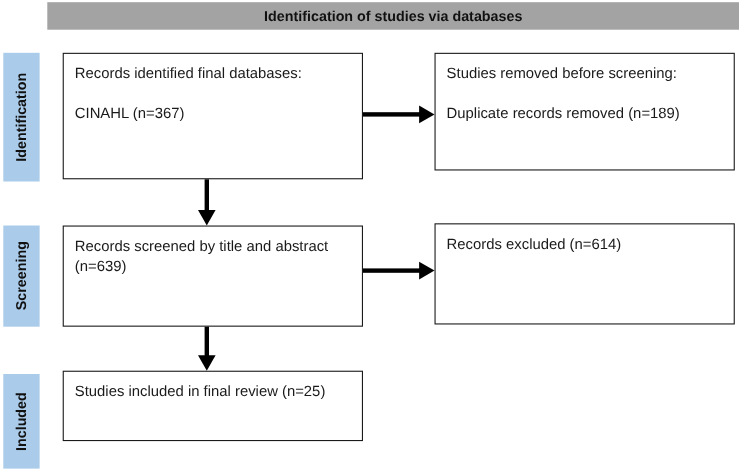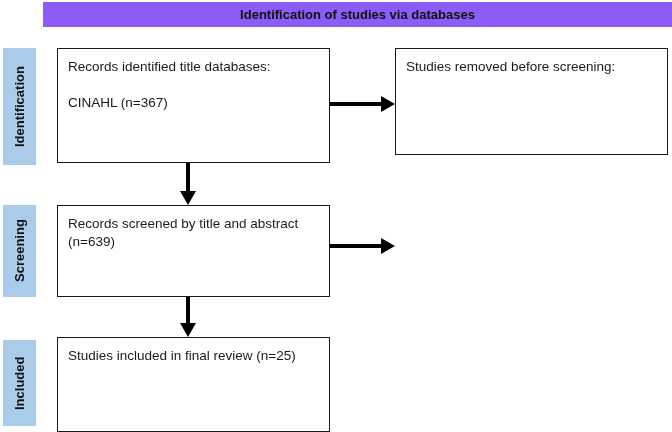--- a/index.html
+++ b/index.html
@@ -41,21 +41,21 @@
     padding: 9px 10px;
     font-size: 13.5px; color: #1a1a1a;
     line-height: 18px;
   }
   .box-line { min-height: 18px; }
 
   .box-identified { left: 57px;  top: 48px;  width: 273px; height: 115px; }
   .box-removed    { left: 395px; top: 48px;  width: 273px; height: 107px; }
   .box-screened   { left: 57px;  top: 205px; width: 273px; height: 92px; }
   .box-excluded   { left: 395px; top: 203px; width: 273px; height: 92px; }
-  .box-included   { left: 57px;  top: 337px; width: 273px; height: 95px; }
+  .box-included   { left: 57px;  top: 337px; width: 273px; height: 64px; }
 
   .arrow-line { position: absolute; background: #000000; }
   .arrow-head { position: absolute; width: 0; height: 0; }
 
   .h-line1 { left: 330px; top: 102px; width: 52px; height: 4px; }
   .h-head1 { left: 381px; top: 96px;
              border-top: 8px solid transparent; border-bottom: 8px solid transparent;
              border-left: 14px solid #000000; }
 
   .h-line2 { left: 330px; top: 244px; width: 52px; height: 4px; }
@@ -71,43 +71,47 @@
   .v-line2 { left: 186px; top: 297px; width: 4px; height: 27px; }
   .v-head2 { left: 180px; top: 323px;
              border-left: 8px solid transparent; border-right: 8px solid transparent;
              border-top: 14px solid #000000; }
 </style>
 </head>
 <body>
 
 <div class="canvas">
 
-  <div class="banner" style="background-color: #8b5cf6;">
+  <div class="banner" style="background-color: #a3a3a3;">
     <span>Identification of studies via databases</span>
   </div>
 
   <div class="stage-label stage-identification" style="background-color: rgb(170, 203, 233);">Identification</div>
   <div class="stage-label stage-screening" style="background-color: rgb(170, 203, 233);">Screening</div>
   <div class="stage-label stage-included" style="background-color: rgb(170, 203, 233);">Included</div>
 
   <div class="flow-box box-identified">
-    <div class="box-line">Records identified title databases:</div>
+    <div class="box-line">Records identified final databases:</div>
     <div class="box-line"></div>
     <div class="box-line">CINAHL (n=367)</div>
   </div>
 
   <div class="flow-box box-removed">
     <div class="box-line">Studies removed before screening:</div>
     <div class="box-line"></div>
+    <div class="box-line">Duplicate records removed (n=189)</div>
   </div>
 
   <div class="flow-box box-screened">
     <div class="box-line">Records screened by title and abstract (n=639)</div>
   </div>
 
+  <div class="flow-box box-excluded">
+    <div class="box-line">Records excluded (n=614)</div>
+  </div>
 
   <div class="flow-box box-included">
     <div class="box-line">Studies included in final review (n=25)</div>
   </div>
 
   <div class="arrow-line h-line1"></div>
   <div class="arrow-head h-head1"></div>
 
   <div class="arrow-line v-line1"></div>
   <div class="arrow-head v-head1"></div>

